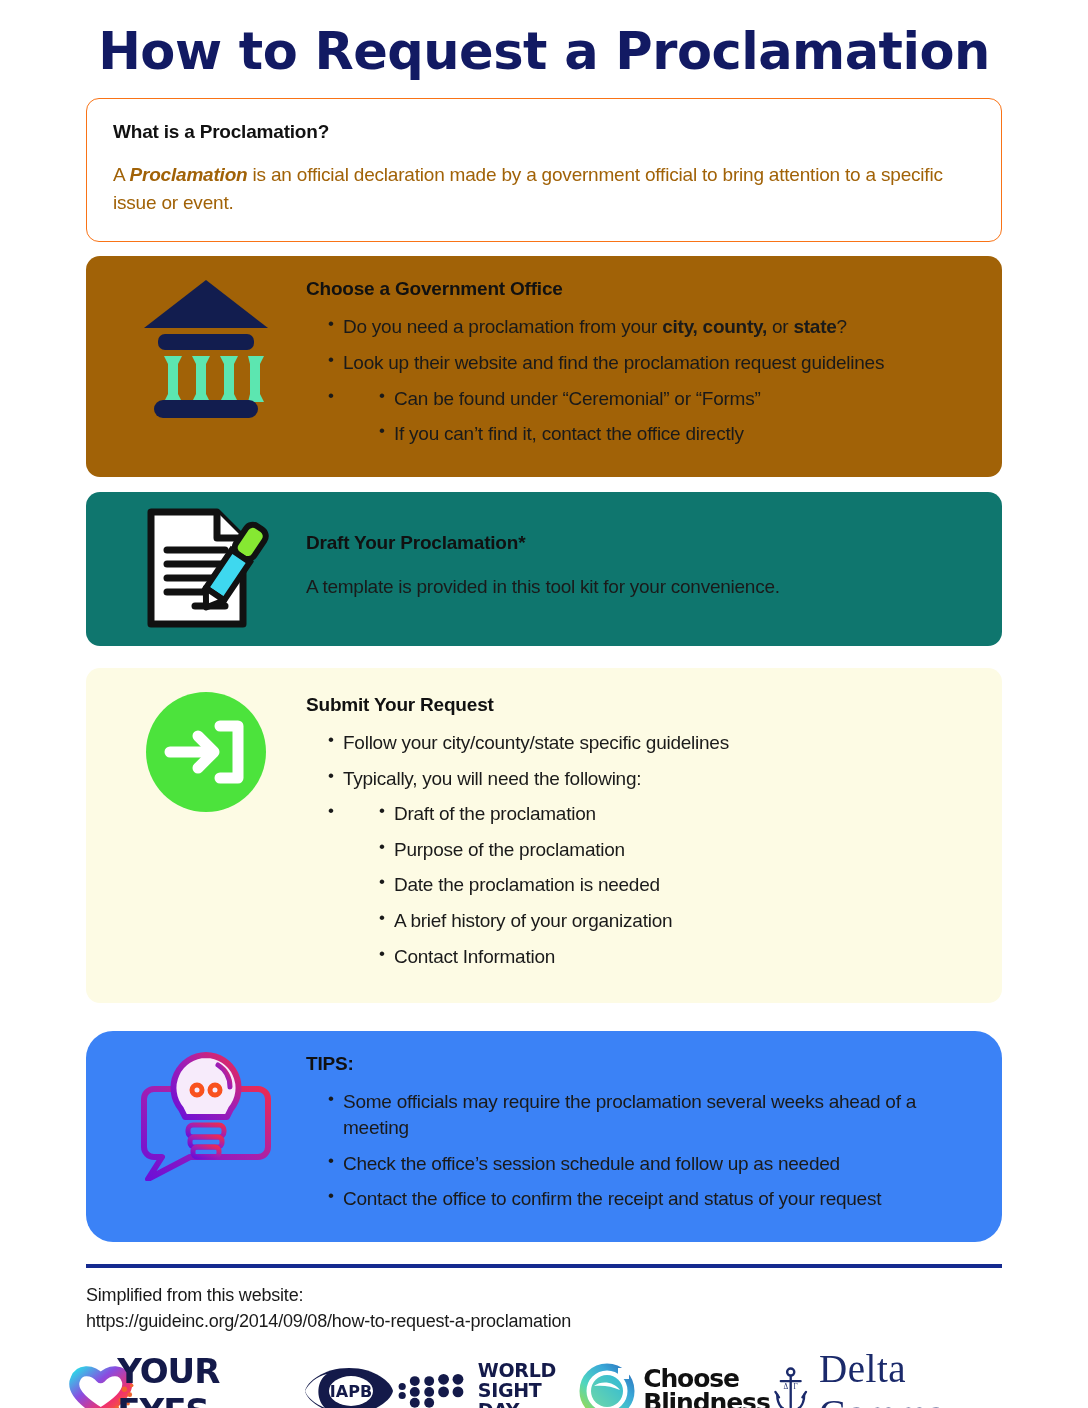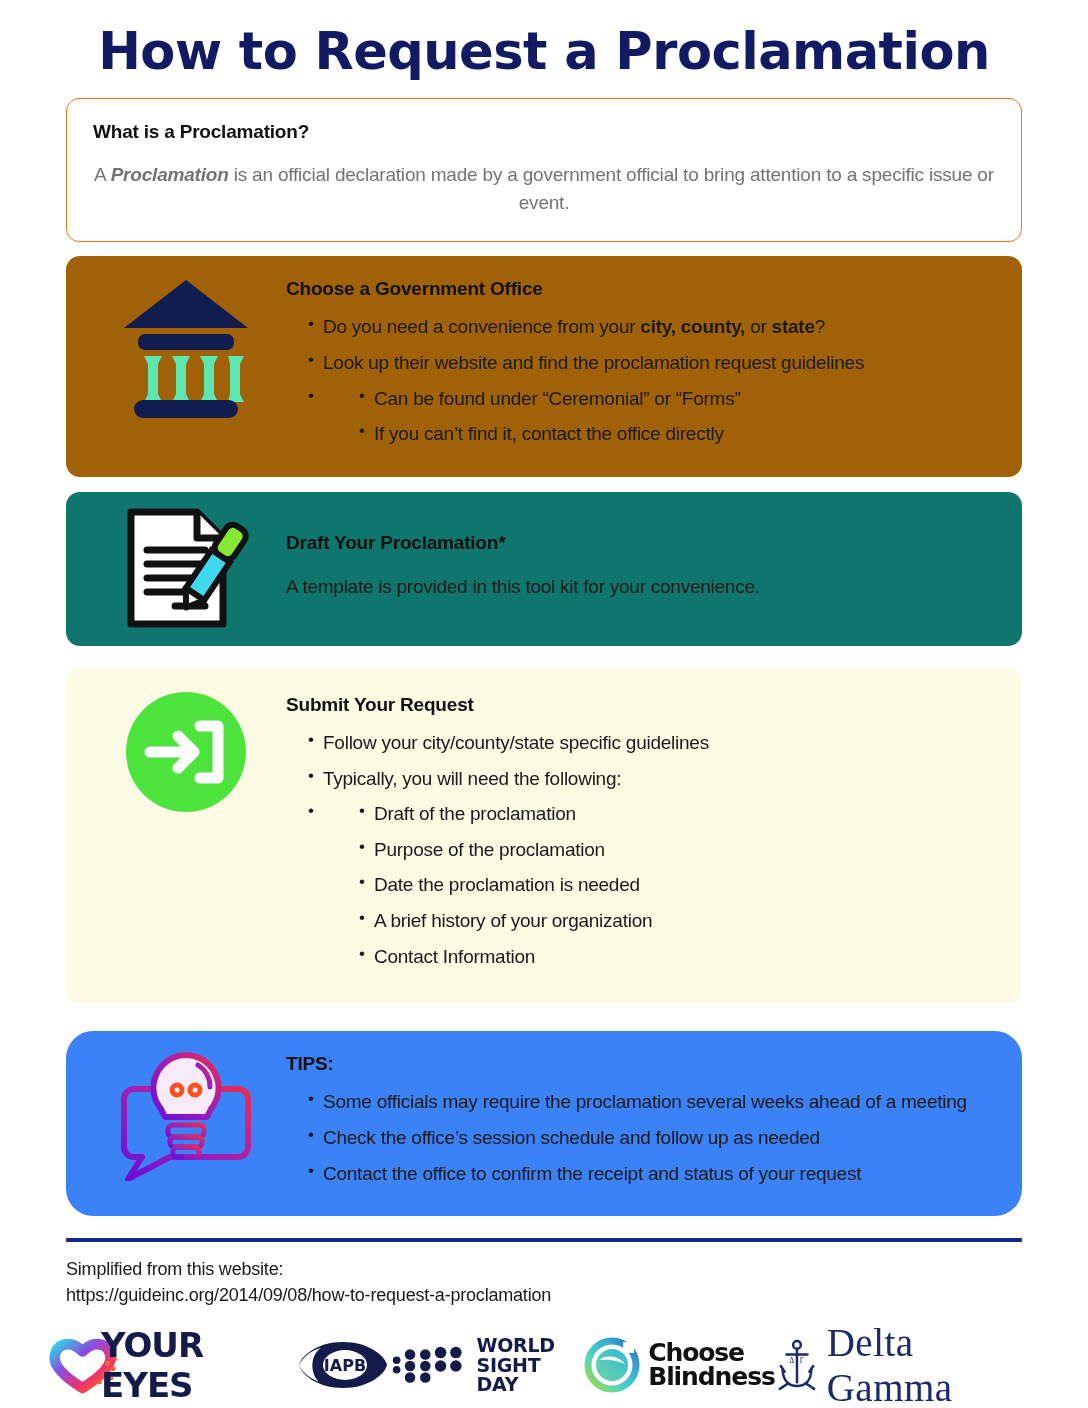--- a/index.html
+++ b/index.html
@@ -13,21 +13,21 @@
     font-family: "Liberation Sans", sans-serif;
     color: #1a1a1a;
     position: relative;
     overflow: hidden;
   }
   .page {
     width: 1088px;
     height: 1212px;
     position: relative;
     box-sizing: border-box;
-    padding: 0 36px;
+    padding: 0 56px;
   }
 
   
   .title {
     text-align: center;
     font-family: "DejaVu Sans", sans-serif;
     font-weight: bold;
     font-size: 51px;
     letter-spacing: -0.5px;
     color: #121a63;
@@ -48,23 +48,22 @@
   .def-head {
     font-weight: bold;
     font-size: 19px;
     color: #111111;
     margin-bottom: 18px;
     letter-spacing: -0.2px;
   }
   .def-body {
     font-size: 19px;
     line-height: 1.48;
-    color: #737373;
+    color: #a16207;
     letter-spacing: -0.2px;
-    text-align: center;
   }
   .def-body b {
     font-weight: bold;
     font-style: italic;
   }
 
   
   .section {
     margin: 14px 30px 0 30px;
     border-radius: 14px;
@@ -200,21 +199,21 @@
           <path d="M50 82 h18 l-4 8 v30 l4 8 h-18 l4 -8 v-30 z"></path>
           <path d="M78 82 h18 l-4 8 v30 l4 8 h-18 l4 -8 v-30 z"></path>
           <path d="M106 82 h16 l-4 8 v30 l4 8 h-16 l2 -8 v-30 z"></path>
         </g>
         <rect x="12" y="126" width="104" height="18" rx="9" fill="#121d4f"></rect>
       </svg>
     </div>
     <div class="text-col">
       <div class="sec-title">Choose a Government Office</div>
       <ul class="b1">
-        <li><span>Do you need a convenience from your </span><b>city, county,</b><span> or </span><b>state</b><span>?</span></li>
+        <li><span>Do you need a proclamation from your </span><b>city, county,</b><span> or </span><b>state</b><span>?</span></li>
         <li>Look up their website and find the proclamation request guidelines</li>
         <li class="nodot">
           <ul class="b2">
             <li>Can be found under “Ceremonial” or “Forms”</li>
             <li>If you can’t find it, contact the office directly</li>
           </ul>
         </li>
       </ul>
     </div>
   </div>

